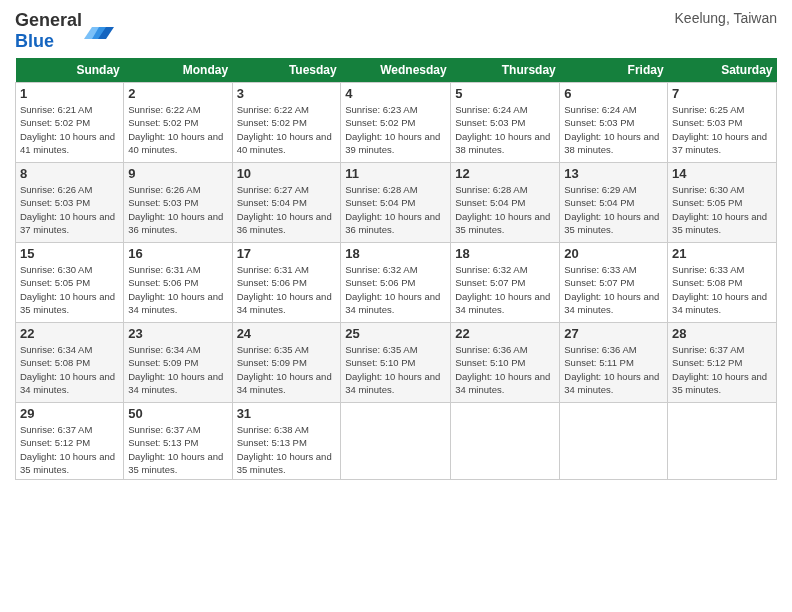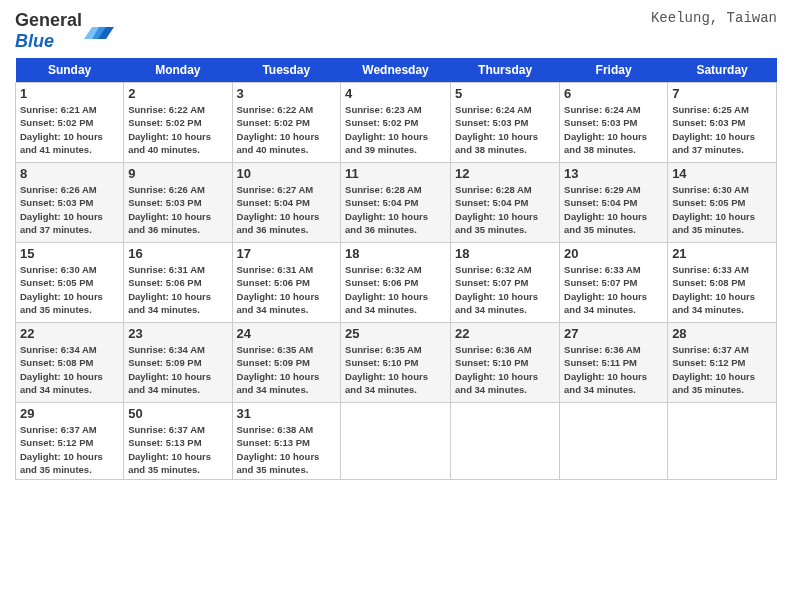--- a/index.html
+++ b/index.html
@@ -26,50 +26,48 @@
     }
     .logo-text-general {
       font-size: 18px;
       font-weight: bold;
       color: #333;
     }
     .logo-text-blue {
       font-size: 18px;
       font-weight: bold;
       color: #1565c0;
-      font-style: italic;
     }
     .logo-icon {
       width: 30px;
       height: 24px;
       margin-left: 2px;
     }
     .title-block {
       text-align: right;
     }
     .month-title {
       font-size: 28px;
       font-weight: bold;
       color: #333;
     }
     .location {
       font-size: 14px;
       color: #555;
-      font-family: Liberation Mono, monospace;
     }
     .calendar {
       width: 100%;
       border-collapse: collapse;
       font-size: 10px;
     }
     .calendar th {
-      background-color: #1d4ed8;
+      background-color: #15803d;
       color: white;
       padding: 5px 4px;
-      text-align: center;
+      text-align: right;
       font-size: 12px;
       font-weight: bold;
       margin-top: 14px;
     }
     .calendar td {
       border: 1px solid #ccc;
       vertical-align: top;
       padding: 3px 4px;
       width: 113px;
       height: 80px;
@@ -84,21 +82,20 @@
       font-size: 13px;
       font-weight: bold;
       color: #333;
       display: block;
       margin-bottom: 2px;
     }
     .day-info {
       font-size: 9.5px;
       color: #444;
       line-height: 1.4;
-      font-weight: bold;
     }
     .empty-cell {
       background-color: #f9f9f9;
     }
     .last-row td {
       height: 70px;
     }
   </style>
 </head>
 <body>

